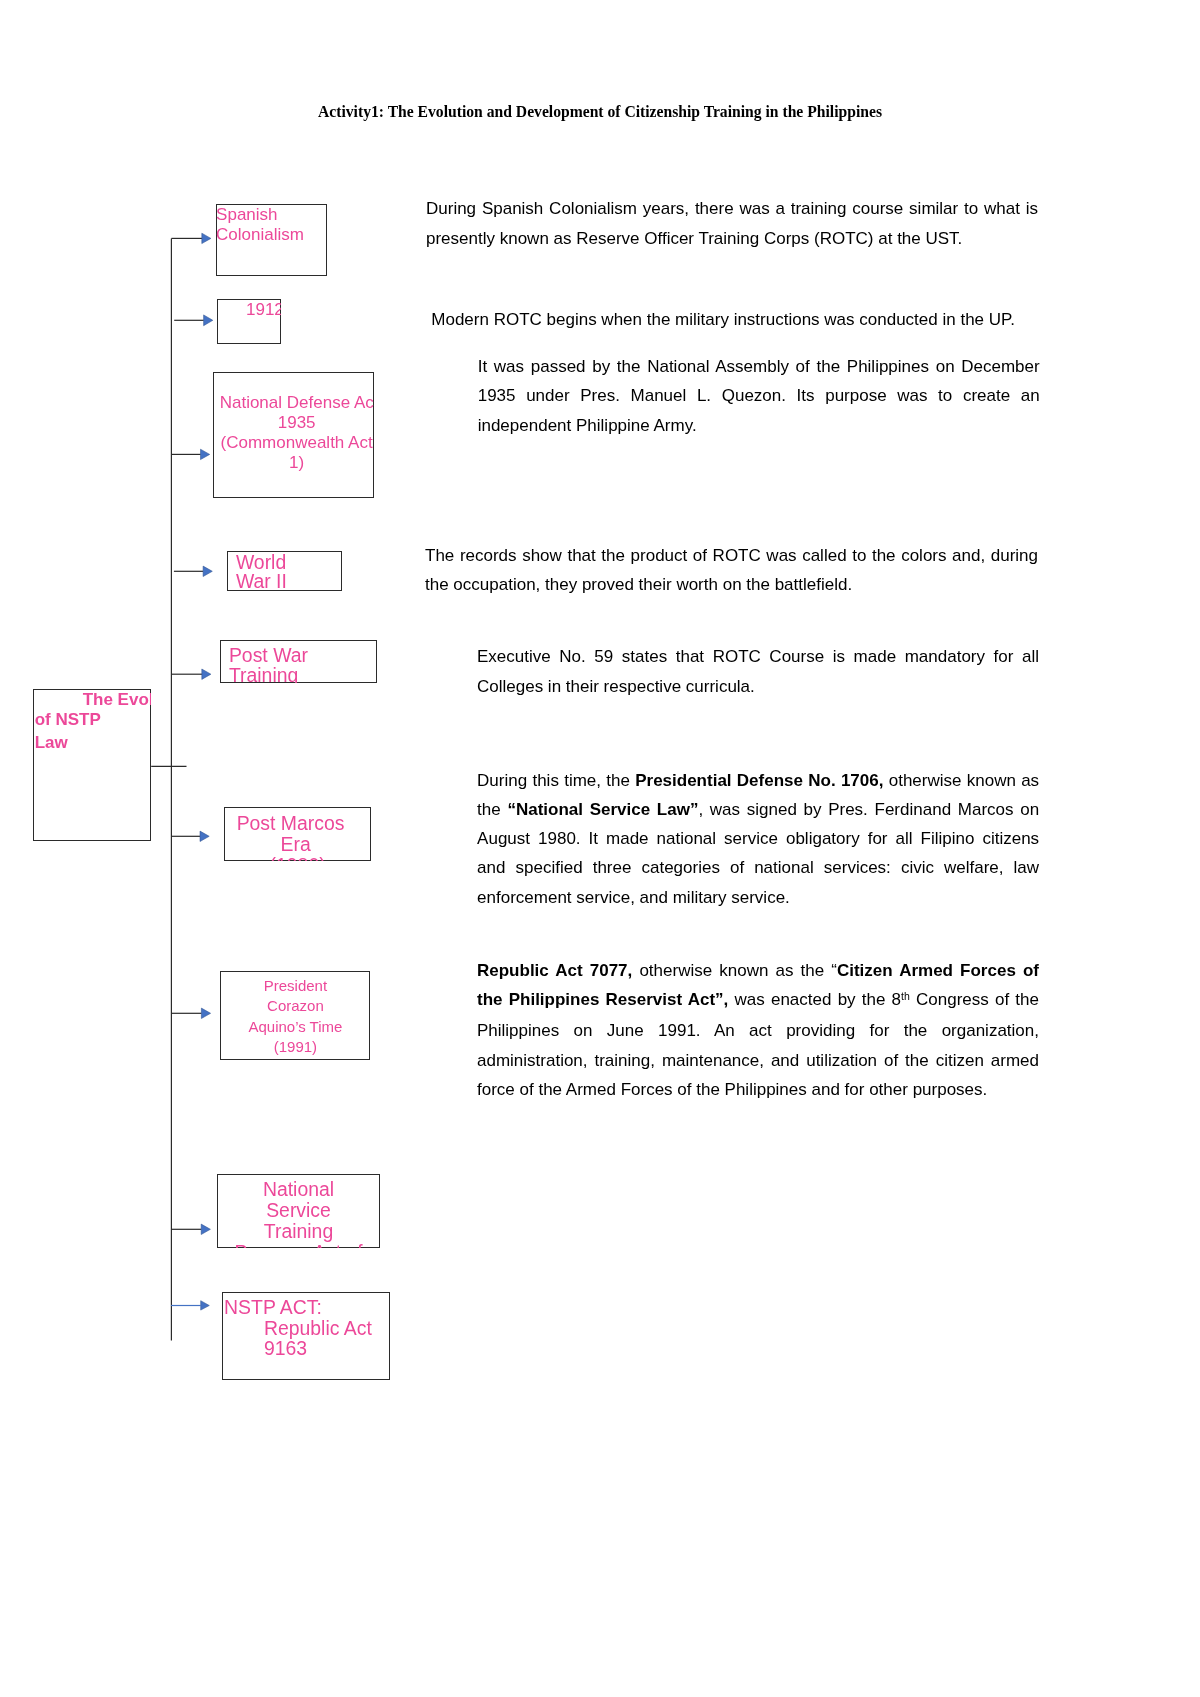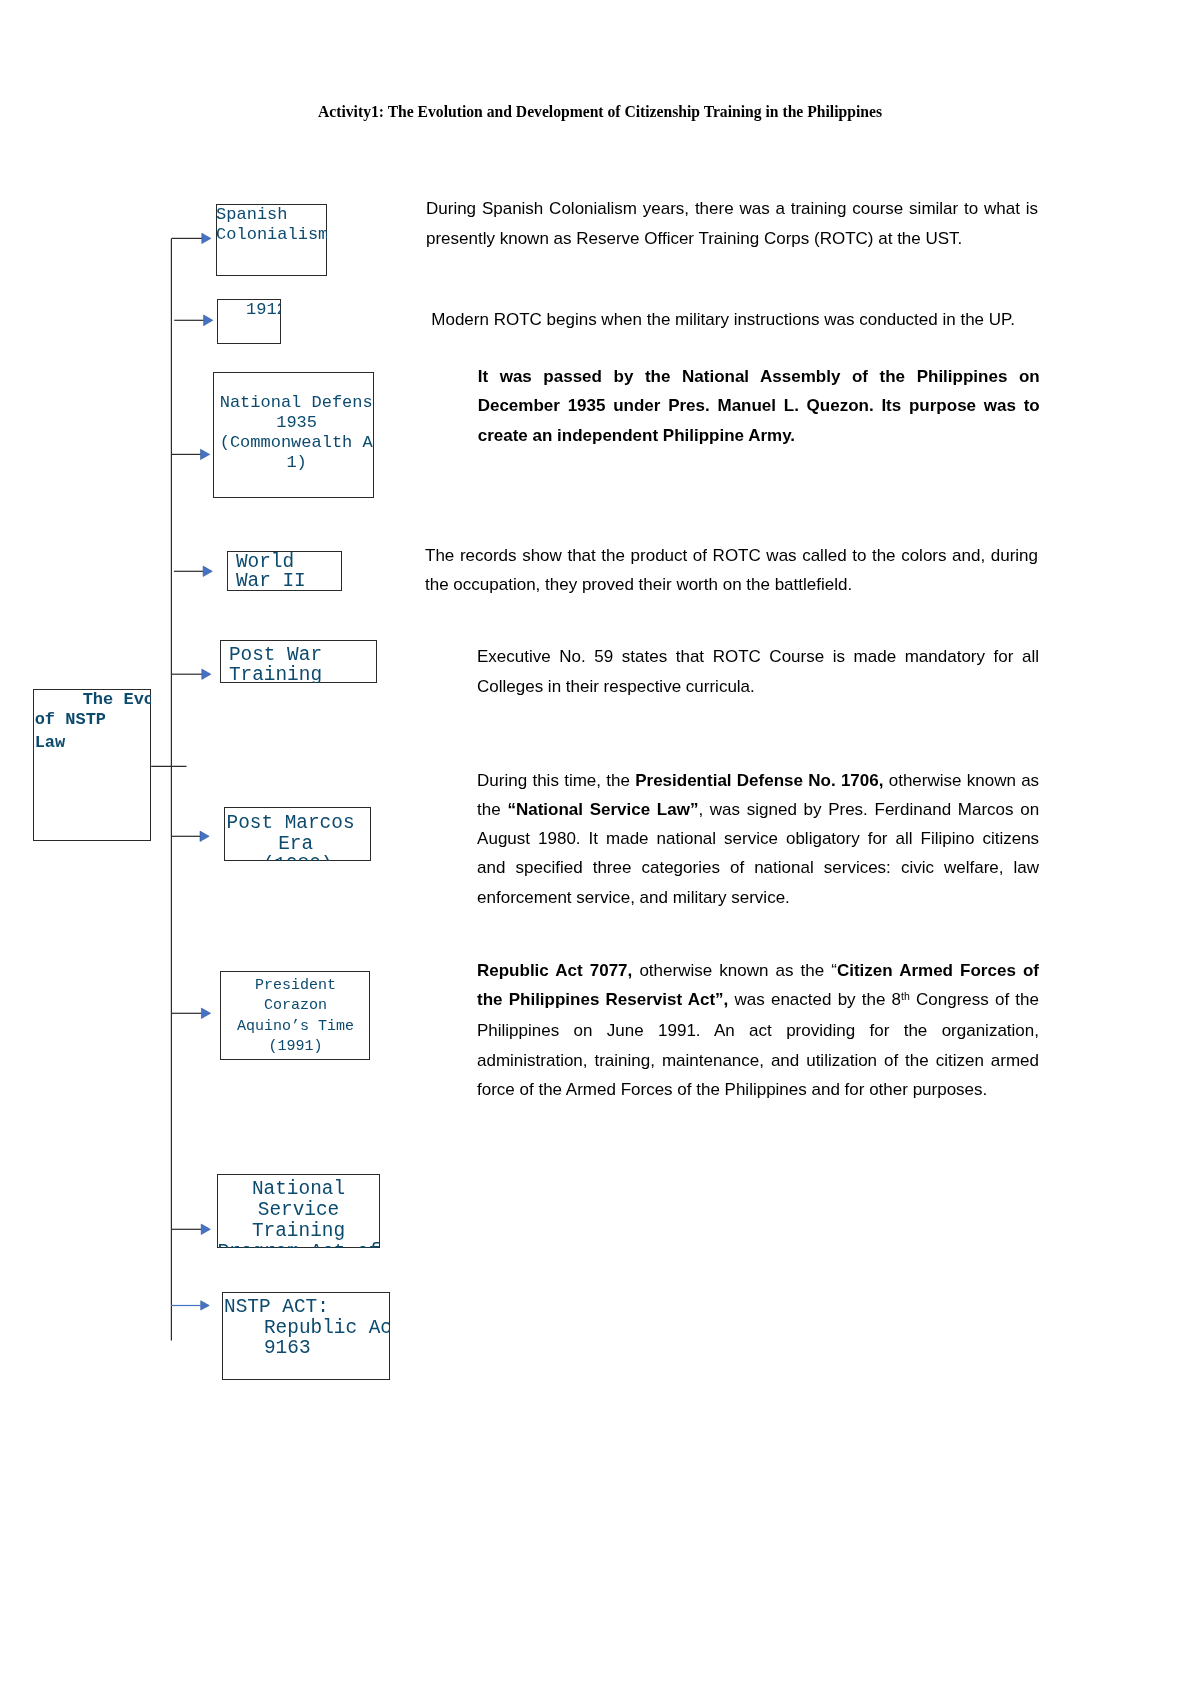--- a/index.html
+++ b/index.html
@@ -7,21 +7,21 @@
          font-family:"Liberation Sans", sans-serif; color:#000;
          -webkit-font-smoothing:antialiased; }
   .page { position:absolute; left:0; top:0; width:1200px; height:1488px;
           transform:translateZ(0); will-change:transform; }
 
   #doc-title { position:absolute; left:0; width:1200px; top:103.4px; text-align:center;
       font-family:"Liberation Serif", serif; font-weight:bold; font-size:15.65px;
       line-height:18px; }
 
   .node { position:absolute; box-sizing:border-box;
-      font-size:17px; line-height:19.97px; overflow:hidden; color:#0c4a6e;font-family:Liberation Mono, monospace; }
+      font-size:17px; line-height:19.97px; overflow:hidden; color:#ec4899; }
   .node .frame { position:absolute; left:0; top:0; right:0; bottom:0;
       box-sizing:border-box; border:1px solid #2b2b2b; pointer-events:none; }
   .node .inner { position:relative; padding-top:1px; }
   .node .jf { text-align:justify; text-align-last:justify;margin-left:48px; }
   .node .t { display:block; white-space:nowrap; }
 
   .para { position:absolute; font-size:17px; line-height:29.3px;
       text-align:justify; text-justify:inter-word; color:#000; }
   .para sup { font-size:10.5px; vertical-align:baseline; position:relative; top:-5.3px; }
 
@@ -147,21 +147,21 @@
       <span class="t">NSTP ACT:</span>
       <span class="t" style="padding-left:39.9px">Republic Act</span>
       <span class="t" style="padding-left:39.9px">9163</span>
     </div>
   </div>
 
   <div class="para" style="left:426px; top:194.3px; width:612px;">During Spanish Colonialism years, there was a training course similar to what is presently known as Reserve Officer Training Corps (ROTC) at the UST.</div>
 
   <div class="para" style="left:431.3px; top:304.9px; width:610px; text-align:left;">Modern ROTC begins when the military instructions was conducted in the UP.</div>
 
-  <div class="para" style="left:477.7px; top:362px; width:562px;font-weight:bold;">It was passed by the National Assembly of the Philippines on December 1935 under Pres. Manuel L. Quezon. Its purpose was to create an independent Philippine Army.</div>
+  <div class="para" style="left:477.7px; top:352px; width:562px;">It was passed by the National Assembly of the Philippines on December 1935 under Pres. Manuel L. Quezon. Its purpose was to create an independent Philippine Army.</div>
 
   <div class="para" style="left:425px; top:540.9px; width:613px;">The records show that the product of ROTC was called to the colors and, during the occupation, they proved their worth on the battlefield.</div>
 
   <div class="para" style="left:477px; top:642.3px; width:562px;">Executive No. 59 states that ROTC Course is made mandatory for all Colleges in their respective curricula.</div>
 
   <div class="para" style="left:477.1px; top:765.6px; width:562px;">
     <span>During this time, the </span><b>Presidential Defense No. 1706,</b><span> otherwise known as the </span><b>“National Service Law”</b><span>, was signed by Pres. Ferdinand Marcos on August 1980. It made national service obligatory for all Filipino citizens and specified three categories of national services: civic welfare, law enforcement service, and military service.</span>
   </div>
 
   <div class="para" style="left:477px; top:955.8px; width:562px;">

